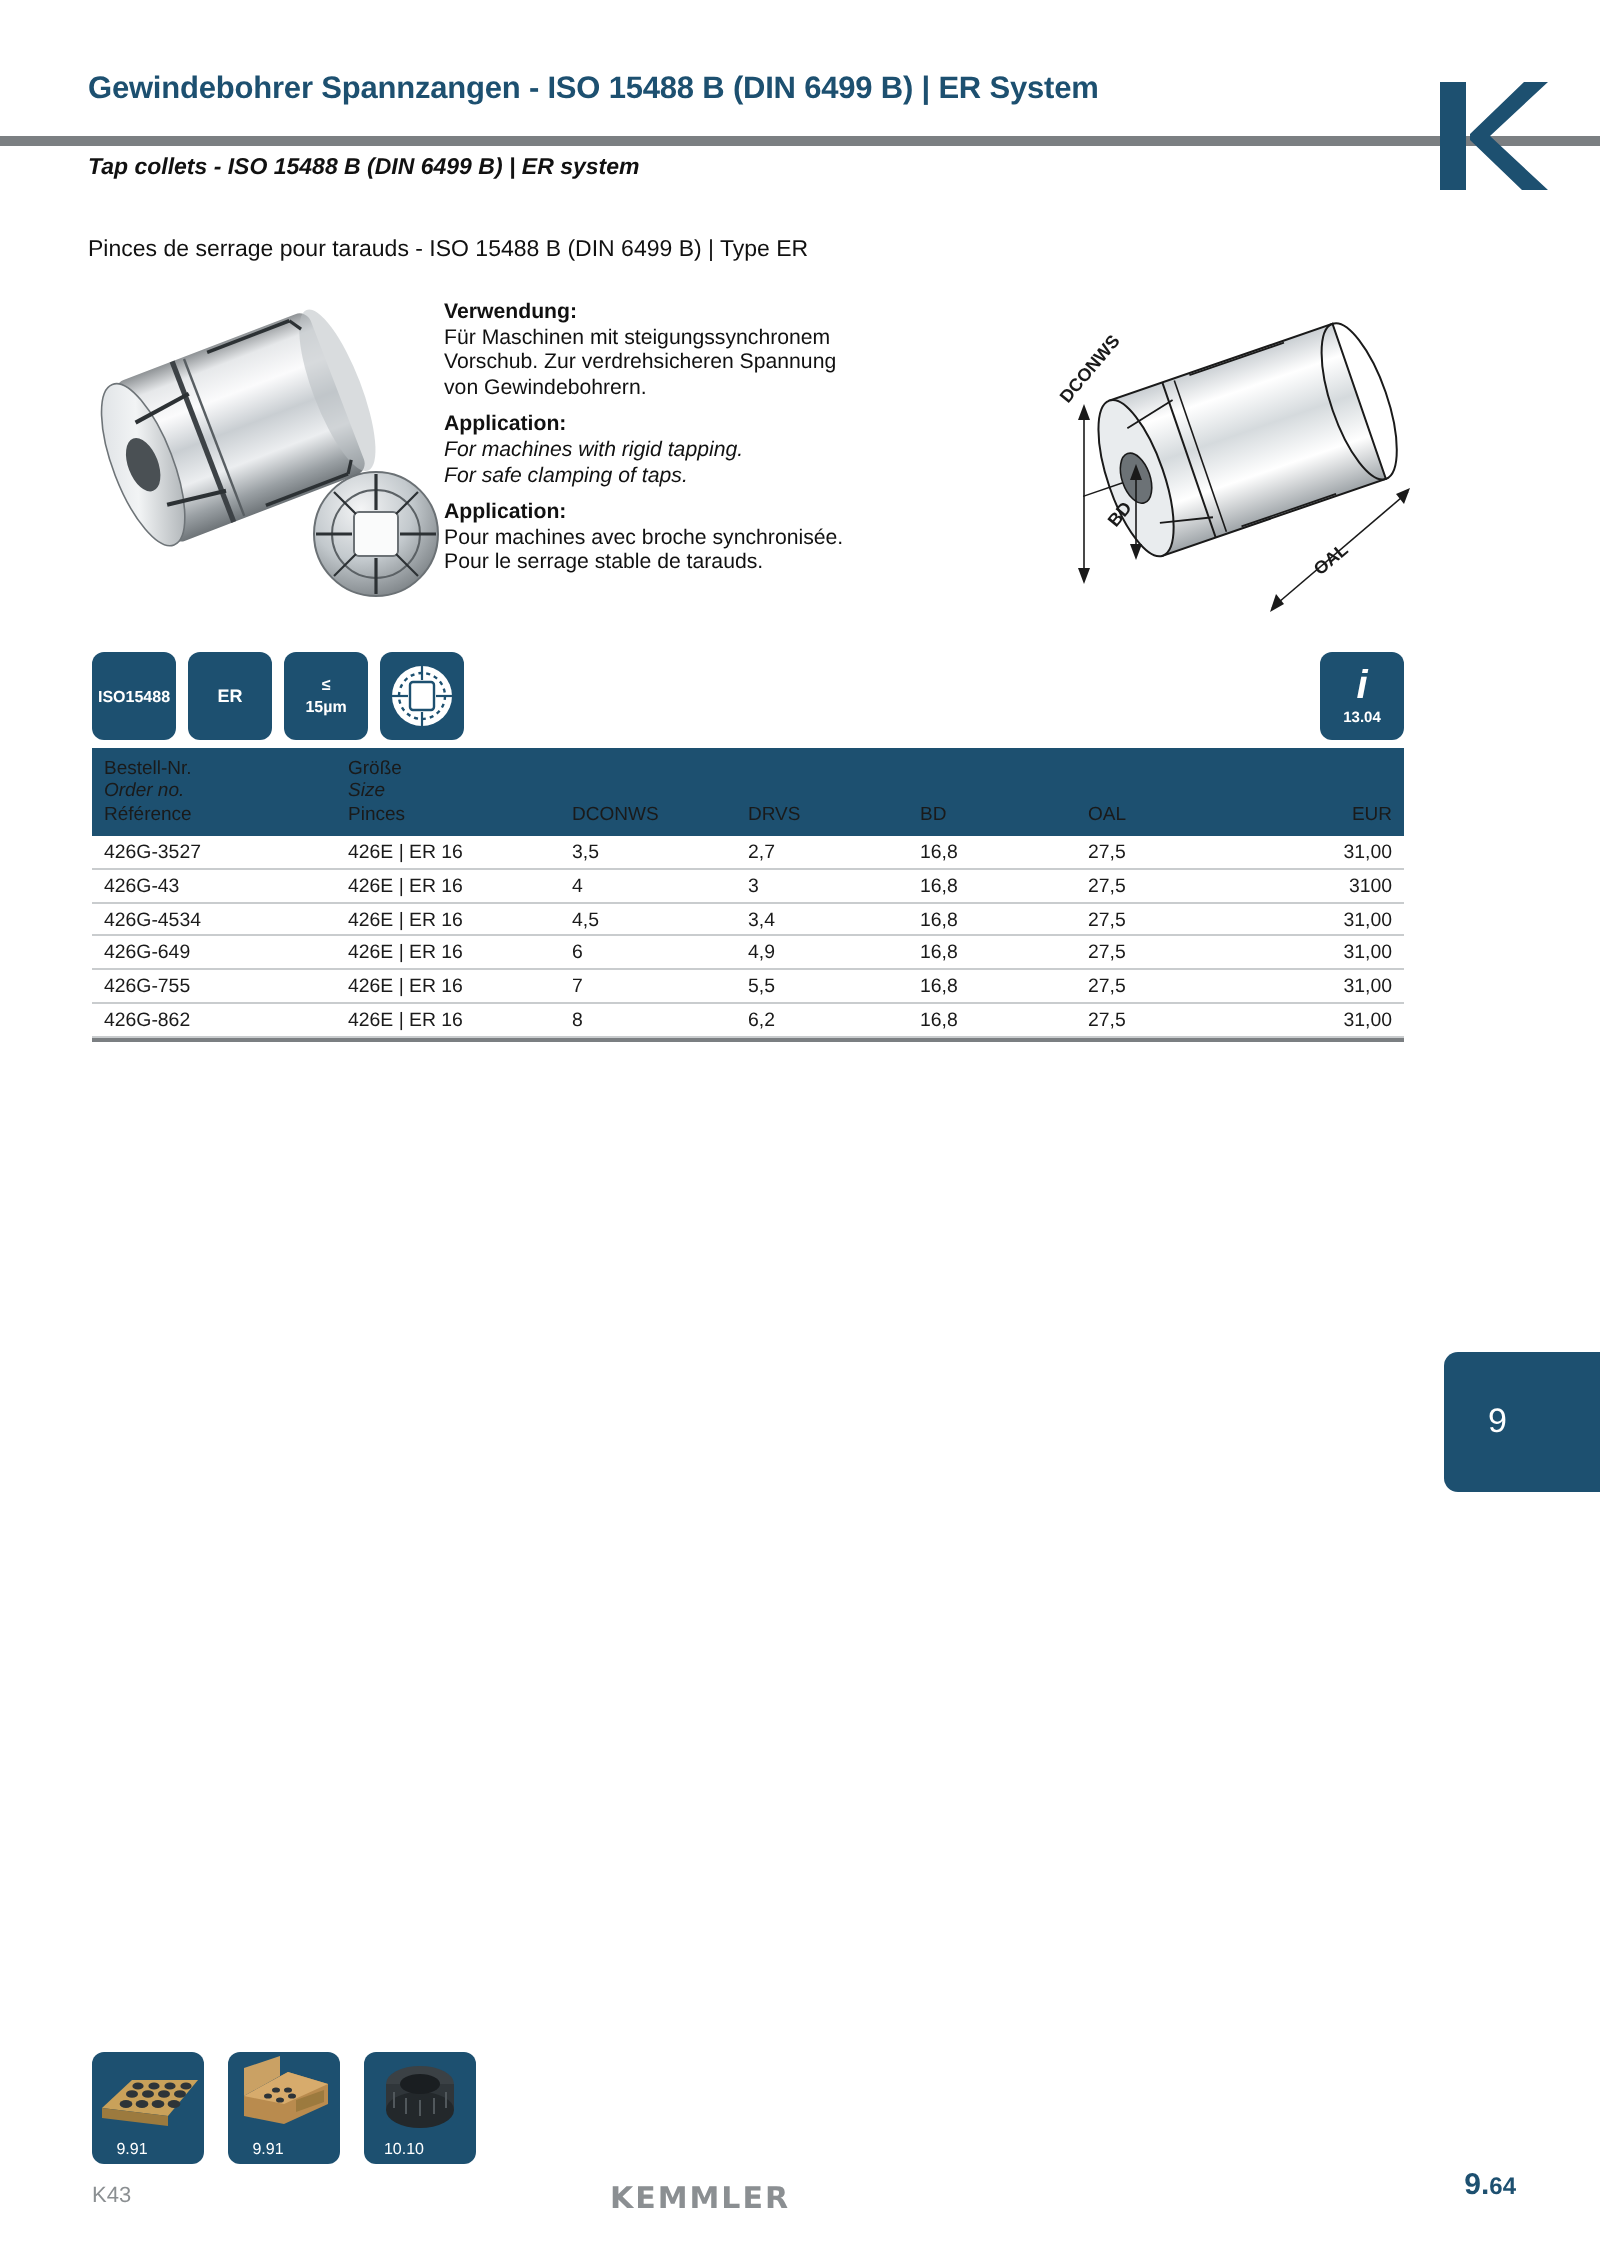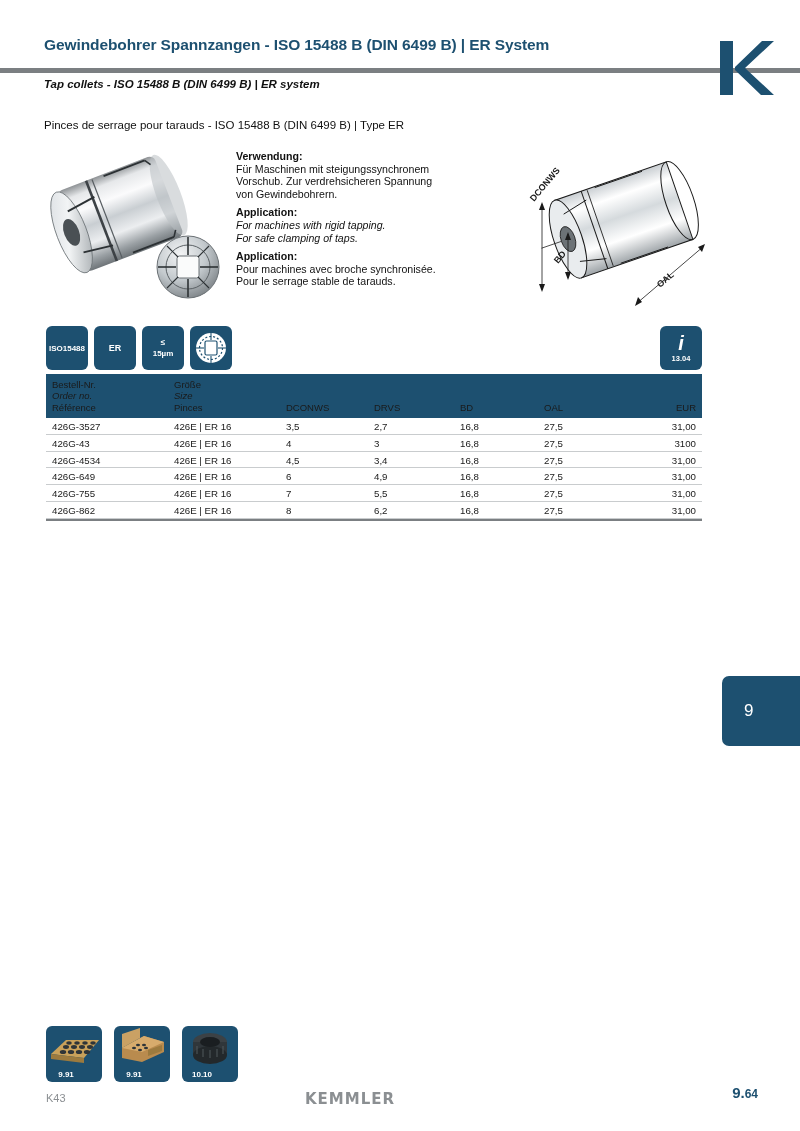--- a/index.html
+++ b/index.html
@@ -33,21 +33,21 @@
 
   
   .logo { position: absolute; left: 718px; top: 37px; width: 56px; height: 62px; }
   .logo svg { display:block; }
 
   
   .photo-main { position: absolute; left: 42px; top: 148px; width: 160px; height: 130px; }
   .photo-front { position: absolute; left: 152px; top: 232px; width: 72px; height: 70px; }
 
   
-  .desc { position: absolute; left: 236px; top: 150px; width: 250px; color: #111; }
+  .desc { position: absolute; left: 222px; top: 150px; width: 250px; color: #111; }
   .desc .h { font-size: 10.6px; font-weight: bold; line-height: 13px; }
   .desc .t { font-size: 10.6px; line-height: 12.4px; }
   .desc .i { font-size: 10.6px; font-style: italic; line-height: 12.4px; }
   .desc .gap { height: 6px; }
 
   
   .drawing { position: absolute; left: 508px; top: 138px; width: 250px; height: 168px; }
 
   
   .badges { position: absolute; left: 46px; top: 326px; height: 44px; }
@@ -107,21 +107,21 @@
   .acc-item {
     position: absolute; top: 0; width: 56px; height: 56px;
     background: #1d5070; border-radius: 6px; overflow: hidden;
   }
   .acc-1 { left: 0; }
   .acc-2 { left: 68px; }
   .acc-3 { left: 136px; }
   .acc-item .pic { position: absolute; left: 0; top: 2px; width: 56px; height: 40px; }
   .acc-item .cap {
     position: absolute; bottom: 3px; left: 0; width: 40px;
-    text-align: center; color: #fff; font-size: 8px; font-weight: bold;
+    text-align: center; color: #fff; font-size: 8px; font-weight: normal;
   }
 
   
   .ft-left {
     position: absolute; left: 46px; top: 1092px;
     font-size: 11px; color: #8b8f92;
   }
   .ft-brand {
     position: absolute; left: 0; top: 1090px; width: 700px; text-align: center;
     font-size: 15px; font-weight: bold; color: #8b8f92; letter-spacing: 1px;

